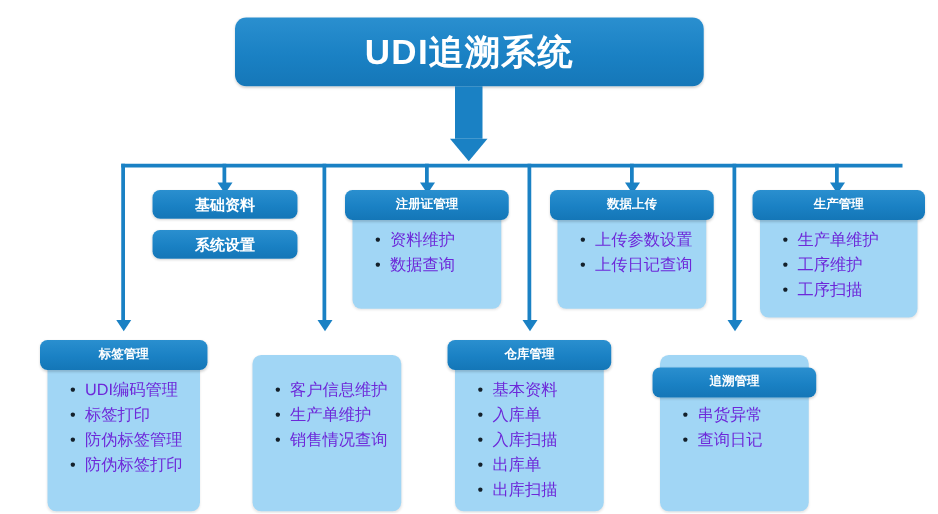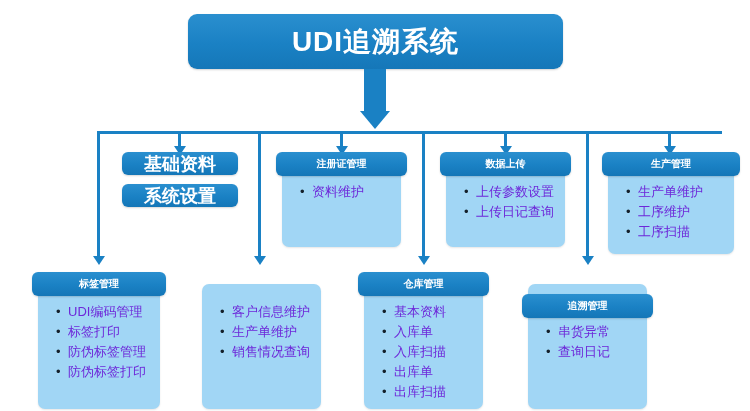--- a/index.html
+++ b/index.html
@@ -127,21 +127,21 @@
     height: 23px;
     border-radius: 6px;
     background: linear-gradient(180deg, #2a8fcf 0%, #1a81c4 55%, #1476b7 100%);
     box-shadow: 0 1px 2px rgba(0,0,0,0.16);
     display: flex;
     align-items: center;
     justify-content: center;
   }
   .pill-label {
     color: #ffffff;
-    font-size: 18px;
+    font-size: 12px;
     font-weight: bold;
     line-height: 1;
   }
 </style>
 </head>
 <body>
 
 <div id="canvas">
 
   <div class="root-box">
@@ -186,20 +186,21 @@
     </div>
   </div>
 
   <div class="card" style="left:276px; top:152px; width:131px; height:95px;">
     <div class="card-head" style="width:131px;">
       <span class="card-head-label">注册证管理</span>
     </div>
     <div class="card-body" style="left:6px; top:12px; width:119px; height:83px;">
       <ul>
         <li>资料维护</li>
+        <li>数据查询</li>
       </ul>
     </div>
   </div>
 
   <div class="card" style="left:440px; top:152px; width:131px; height:95px;">
     <div class="card-head" style="width:131px;">
       <span class="card-head-label">数据上传</span>
     </div>
     <div class="card-body" style="left:6px; top:12px; width:119px; height:83px;">
       <ul>

